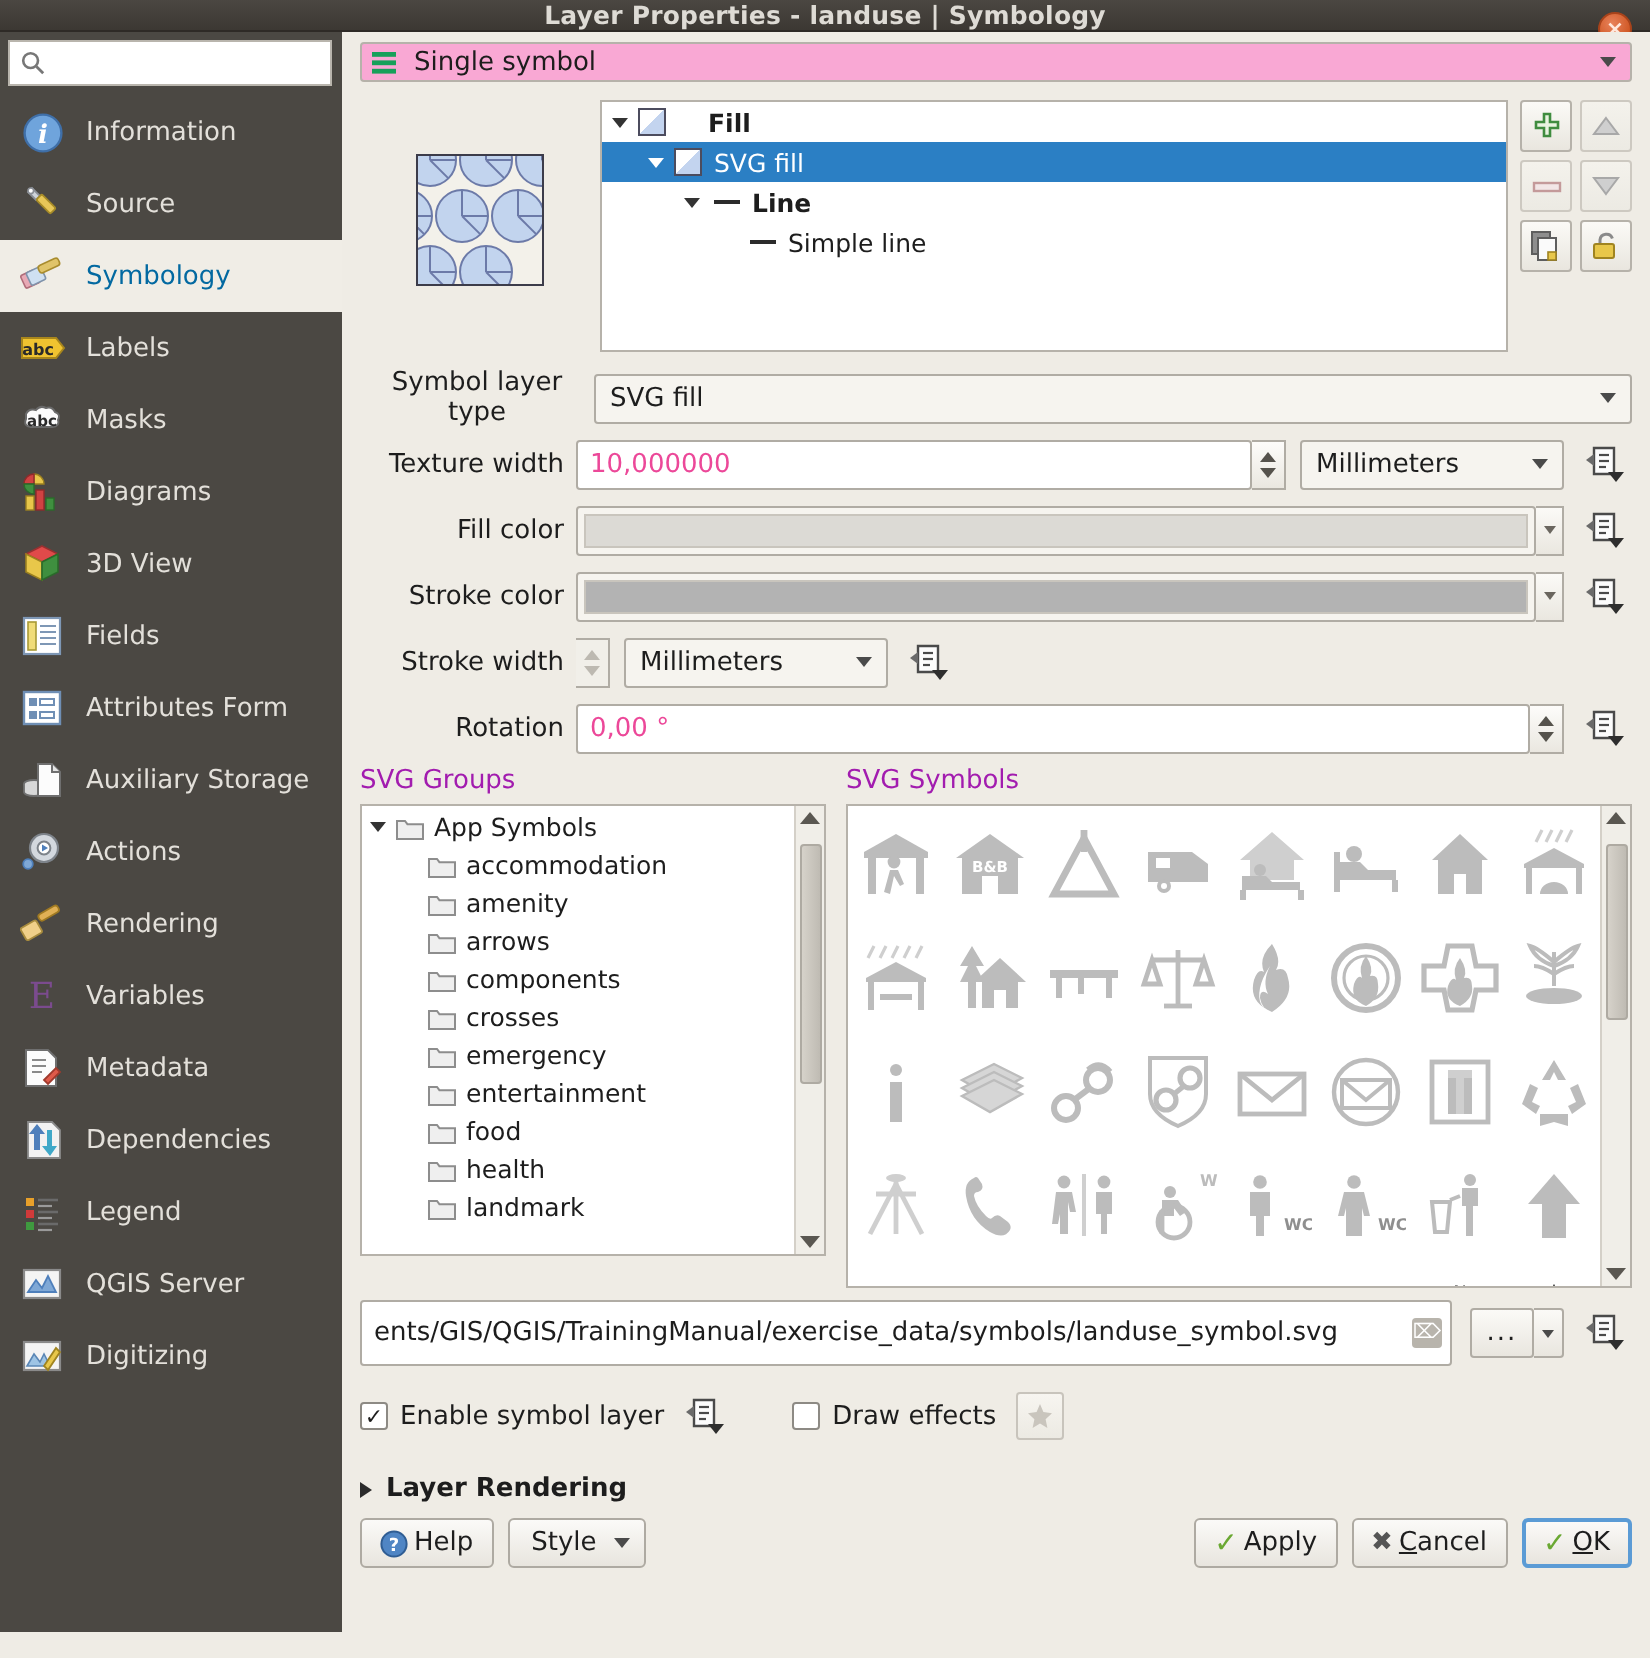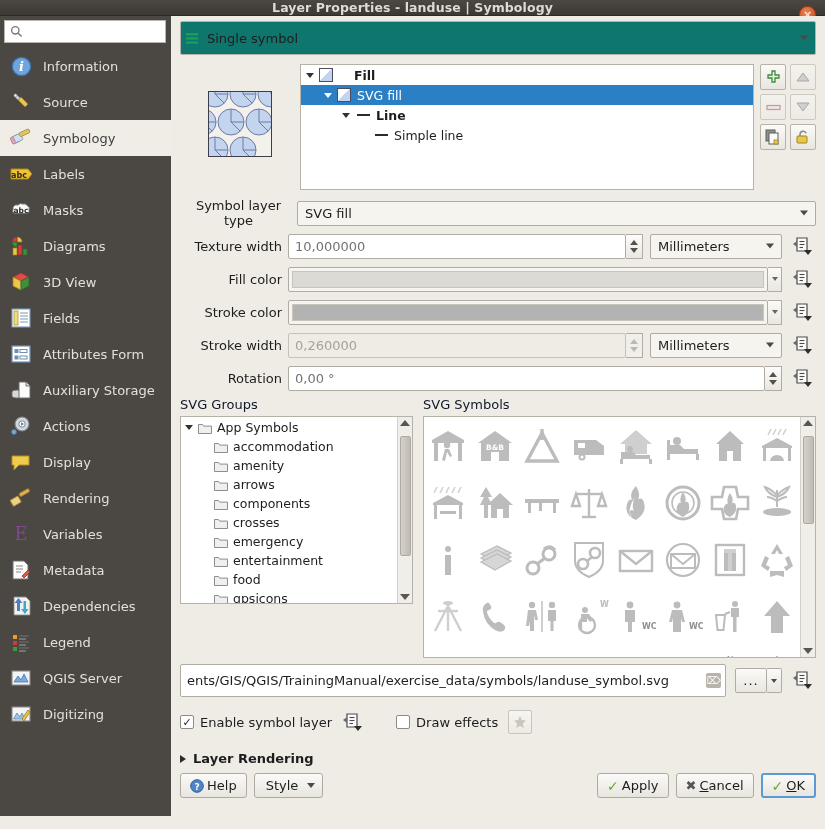--- a/index.html
+++ b/index.html
@@ -51,35 +51,35 @@
   .searchbox input {
     border: 0; outline: 0; background: transparent;
     font-family: "DejaVu Sans", sans-serif; font-size: 12px;
     width: 100%; padding-left: 4px; color: #222;
   }
   .navlist { flex: 1 1 auto; overflow: hidden; padding-top: 1px; }
   .navitem {
     height: 36px; display: flex; align-items: center;
     padding-left: 9px; gap: 10px; color: #e3e0da; font-size: 13px;
   }
-  .navitem.active { background: #f0ede6; color: #404040; }
+  .navitem.active { background: #f0ede6; color: #0369a1; }
   .navicon { width: 24px; height: 24px; flex: 0 0 24px;
              display: flex; align-items: center; justify-content: center; }
 
   
   .main {
     flex: 1 1 auto; background: #efece5; position: relative;
     padding: 0 9px;
   }
 
   
   .renderer-combo {
-    margin-top: 5px; height: 20px; background: #0f766e;
+    margin-top: 5px; height: 20px; background: #f9a8d4;
     border: 1px solid #b6b2aa; border-radius: 2px;
-    display: flex; align-items: center; padding: 16px 4px; gap: 7px;
+    display: flex; align-items: center; padding: 2px 4px; gap: 7px;
     position: relative;
   }
   .renderer-combo .lbl { font-size: 13px; color: #1d1d1d; }
   .combo-arrow-r {
     position: absolute; right: 7px; top: 50%; transform: translateY(-50%);
     width: 0; height: 0; border-left: 4.5px solid transparent;
     border-right: 4.5px solid transparent; border-top: 5px solid #4a4a4a;
   }
 
   
@@ -123,21 +123,21 @@
   
   .form { margin-top: 9px; }
   .frow { display: flex; align-items: center; height: 28px; margin-bottom: 5px; }
   .flabel { font-size: 13px; color: #1d1d1d; text-align: right; padding-right: 6px; }
   .flabel.w-sym { width: 117px; flex: 0 0 117px; text-align: center; padding-right: 0; }
   .flabel.w { width: 108px; flex: 0 0 108px; }
   .ctrl { flex: 1 1 auto; display: flex; align-items: center; }
 
   .textinput {
     height: 25px; background: #fff; border: 1px solid #b0aca4; border-radius: 2px;
-    font-size: 13px; color: #737373; display: flex; align-items: center;
+    font-size: 13px; color: #ec4899; display: flex; align-items: center;
     padding: 0 6px; flex: 1 1 auto; min-width: 0;
   }
   .textinput.dis { background: #efece5; color: #a5a19a; border-color: #c6c2ba; }
   .combo {
     height: 25px; background: #f6f4ef; border: 1px solid #b0aca4; border-radius: 2px;
     font-size: 13px; color: #1d1d1d; display: flex; align-items: center;
     padding: 0 20px 0 7px; position: relative; flex: 1 1 auto; min-width: 0;
   }
   .combo .ca {
     position: absolute; right: 7px; top: 50%; transform: translateY(-50%);
@@ -177,23 +177,23 @@
   .colordrop i { width: 0; height: 0; border-left: 3.5px solid transparent;
                  border-right: 3.5px solid transparent; border-top: 4.5px solid #6a665f; }
 
   .ddbtn { width: 26px; flex: 0 0 26px; height: 22px; margin-left: 8px;
            display: flex; align-items: center; justify-content: center; }
 
   
   .svgsection { display: flex; margin-top: 2px; gap: 10px; }
   .svgcol-left { width: 233px; flex: 0 0 233px; }
   .svgcol-right { flex: 1 1 auto; }
-  .seclabel { font-size: 13px; color: #0f172a; margin-bottom: 4px; }
+  .seclabel { font-size: 13px; color: #a21caf; margin-bottom: 4px; }
   .groupbox {
-    height: 188px; background: #fff; border: 1px solid #b6b2aa;
+    height: 226px; background: #fff; border: 1px solid #b6b2aa;
     display: flex; overflow: hidden;
   }
   .grouplist { flex: 1 1 auto; padding-top: 1px; overflow: hidden; }
   .grow { height: 19px; display: flex; align-items: center; font-size: 12.5px; color: #1d1d1d; }
   .gtw { width: 16px; flex: 0 0 16px; display: flex; align-items: center; justify-content: center; }
   .folder { width: 15px; flex: 0 0 15px; margin-right: 5px;
             display: flex; align-items: center; justify-content: center; }
 
   .vscroll {
     width: 15px; flex: 0 0 15px; background: #f0eee8; border-left: 1px solid #d4d0c8;
@@ -431,28 +431,20 @@
           <svg width="22" height="22" viewBox="0 0 22 22">
             <circle cx="12" cy="9" r="7" fill="#d3d8de" stroke="#7d838a" stroke-width="1.1"></circle>
             <circle cx="12" cy="9" r="3.2" fill="#fff" stroke="#7d838a" stroke-width="1"></circle>
             <path d="M11 7.3 L14 9 L11 10.7 Z" fill="#4e7fbb"></path>
             <circle cx="4" cy="17" r="2.4" fill="#7fa8d6" stroke="#4e7fbb" stroke-width=".9"></circle>
           </svg>
         </span>
         <span>Actions</span>
       </div>
 
-      <div class="navitem">
-        <span class="navicon">
-          <svg width="22" height="22" viewBox="0 0 22 22">
-            <path d="M2 5 h17 v9 H9 l-5 5 v-5 H2 Z" fill="#f0cb4e" stroke="#b08f20" stroke-width="1"></path>
-          </svg>
-        </span>
-        <span>Display</span>
-      </div>
 
       <div class="navitem">
         <span class="navicon">
           <svg width="22" height="22" viewBox="0 0 22 22">
             <rect x="1" y="11" width="9" height="7" rx="1" transform="rotate(-30 5 14)" fill="#f0d089" stroke="#a88c3e" stroke-width=".9"></rect>
             <rect x="9" y="4" width="11" height="3.6" rx="1.5" transform="rotate(-30 14 6)" fill="#e0b055" stroke="#a07a22" stroke-width=".9"></rect>
           </svg>
         </span>
         <span>Rendering</span>
       </div>
@@ -723,23 +715,20 @@
               <path d="M5 4 L1 7 L5 10 Z" fill="#6a6a6a"></path>
               <path d="M12 13 h8 l-4 5 Z" fill="#2e2e2e"></path>
             </svg>
           </span>
         </div>
       </div>
 
       <div class="frow">
         <span class="flabel w">Stroke width</span>
         <div class="ctrl">
-          <div class="textinput dis">
-            <span>0,260000</span>
-          </div>
           <div class="spin dis">
             <i class="up"></i>
             <i class="dn"></i>
           </div>
           <div class="combo unitcombo">
             <span>Millimeters</span>
             <span class="ca"></span>
           </div>
           <span class="ddbtn">
             <svg width="22" height="19" viewBox="0 0 22 19">
@@ -875,30 +864,20 @@
               <span>food</span>
             </div>
             <div class="grow">
               <span class="gtw"></span>
                 <span class="gtw"></span>
               <span class="folder">
                   <svg width="14" height="12" viewBox="0 0 14 12">
                     <path d="M.5 2.5 h4 l1.2 1.6 H13.5 v7.4 H.5 Z" fill="#efefef" stroke="#8d8d8d" stroke-width="1"></path>
                   </svg>
                 </span>
-              <span>gpsicons</span>
-            </div>
-            <div class="grow">
-              <span class="gtw"></span>
-                <span class="gtw"></span>
-              <span class="folder">
-                  <svg width="14" height="12" viewBox="0 0 14 12">
-                    <path d="M.5 2.5 h4 l1.2 1.6 H13.5 v7.4 H.5 Z" fill="#efefef" stroke="#8d8d8d" stroke-width="1"></path>
-                  </svg>
-                </span>
               <span>health</span>
             </div>
             <div class="grow">
               <span class="gtw"></span>
                 <span class="gtw"></span>
               <span class="folder">
                   <svg width="14" height="12" viewBox="0 0 14 12">
                     <path d="M.5 2.5 h4 l1.2 1.6 H13.5 v7.4 H.5 Z" fill="#efefef" stroke="#8d8d8d" stroke-width="1"></path>
                   </svg>
                 </span>

